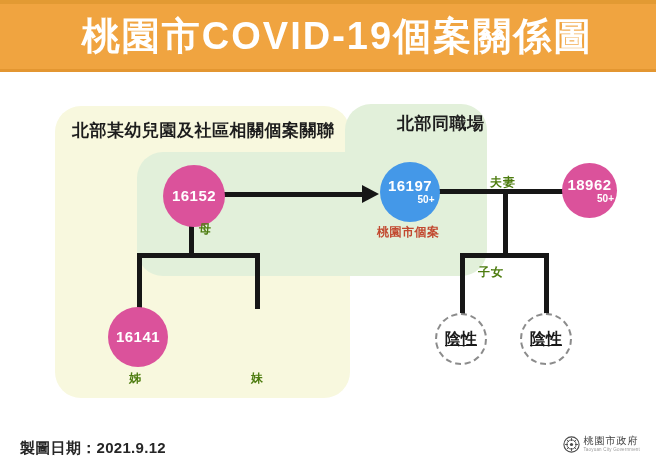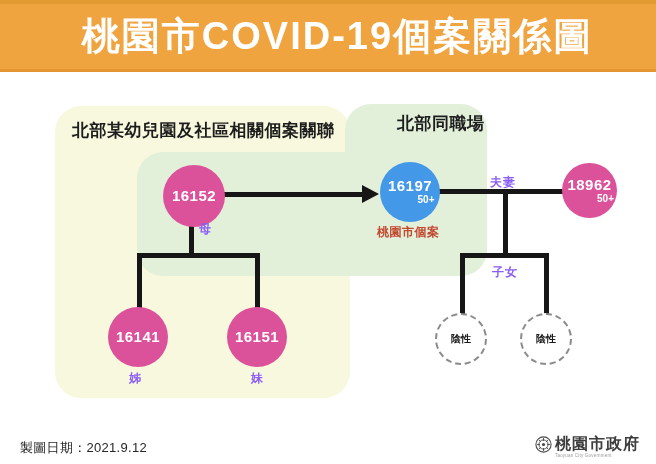--- a/index.html
+++ b/index.html
@@ -40,37 +40,37 @@
     align-items:center;justify-content:center;color:#fff;font-weight:800;
     box-sizing:border-box;text-align:center;line-height:1.05;
   }
   .node-pink{background:#DB529B;}
   .node-blue{background:#4498E8;}
   .node-num{font-size:15px;letter-spacing:0.5px;}
   .node-age{font-size:10px;margin-top:1px;margin-left:32px;}
   .node-dashed{
     background:#ffffff;border:2px dashed #8b8b8b;color:#1a1a1a;
   }
-  .node-neg-label{font-size:10px;font-weight:800;}
+  .node-neg-label{font-size:16px;font-weight:800;text-decoration:underline;}
   
   .rel{
-    position:absolute;color:#8b5cf6;font-size:12px;font-weight:800;white-space:nowrap;letter-spacing:1px;
+    position:absolute;color:#4d7c0f;font-size:12px;font-weight:800;white-space:nowrap;letter-spacing:1px;
   }
   .node-caption{
     position:absolute;color:#C2482F;font-size:12px;font-weight:800;white-space:nowrap;letter-spacing:0.5px;
   }
   
   .footer-date{
-    position:absolute;left:20px;top:439px;font-size:13px;font-weight:400;color:#262626;letter-spacing:0.3px;
+    position:absolute;left:20px;top:439px;font-size:15px;font-weight:700;color:#262626;letter-spacing:0.3px;
   }
   .logo{
     position:absolute;right:16px;top:436px;display:flex;align-items:flex-start;gap:3px;
   }
   .logo-text{display:flex;flex-direction:column;line-height:1;}
-  .logo-org{font-size:16px;font-weight:700;color:#3d3d3d;letter-spacing:1px;}
+  .logo-org{font-size:10px;font-weight:400;color:#3d3d3d;letter-spacing:1px;}
   .logo-org-en{font-size:4.5px;color:#9a9a9a;margin-top:1.5px;letter-spacing:0.2px;}
 </style>
 </head>
 <body>
 
 <div id="stage">
 
   <div class="banner">
     <div class="banner-title">桃園市COVID-19個案關係圖</div>
   </div>
@@ -98,23 +98,20 @@
   <div class="line" style="left:255px;top:253px;width:5px;height:56px;"></div>
 
   <div class="node node-pink" style="left:163px;top:165px;width:62px;height:62px;">
     <div class="node-num">16152</div>
   </div>
 
   <div class="node node-pink" style="left:108px;top:307px;width:60px;height:60px;">
     <div class="node-num">16141</div>
   </div>
 
-  <div class="node node-pink" style="left:227px;top:307px;width:60px;height:60px;">
-    <div class="node-num">16151</div>
-  </div>
 
   <div class="node node-blue" style="left:380px;top:162px;width:60px;height:60px;">
     <div class="node-num">16197</div>
     <div class="node-age">50+</div>
   </div>
 
   <div class="node node-pink" style="left:562px;top:163px;width:55px;height:55px;">
     <div class="node-num">18962</div>
     <div class="node-age">50+</div>
   </div>
@@ -124,21 +121,21 @@
   </div>
 
   <div class="node node-dashed" style="left:520px;top:313px;width:52px;height:52px;">
     <div class="node-neg-label">陰性</div>
   </div>
 
   <div class="rel" style="left:199px;top:221px;">母</div>
   <div class="rel" style="left:129px;top:370px;">姊</div>
   <div class="rel" style="left:251px;top:370px;">妹</div>
   <div class="rel" style="left:490px;top:174px;">夫妻</div>
-  <div class="rel" style="left:492px;top:264px;">子女</div>
+  <div class="rel" style="left:478px;top:264px;">子女</div>
   <div class="node-caption" style="left:377px;top:224px;">桃園市個案</div>
 
   <div class="footer-date">製圖日期：2021.9.12</div>
 
   <div class="logo">
     <span>
       <svg width="17" height="17" viewBox="0 0 17 17">
         <circle cx="8.5" cy="8.5" r="7.6" fill="none" stroke="#4a4a4a" stroke-width="1.1"></circle>
         <circle cx="8.5" cy="8.5" r="4.6" fill="none" stroke="#4a4a4a" stroke-width="0.9"></circle>
         <g stroke="#4a4a4a" stroke-width="0.9">

